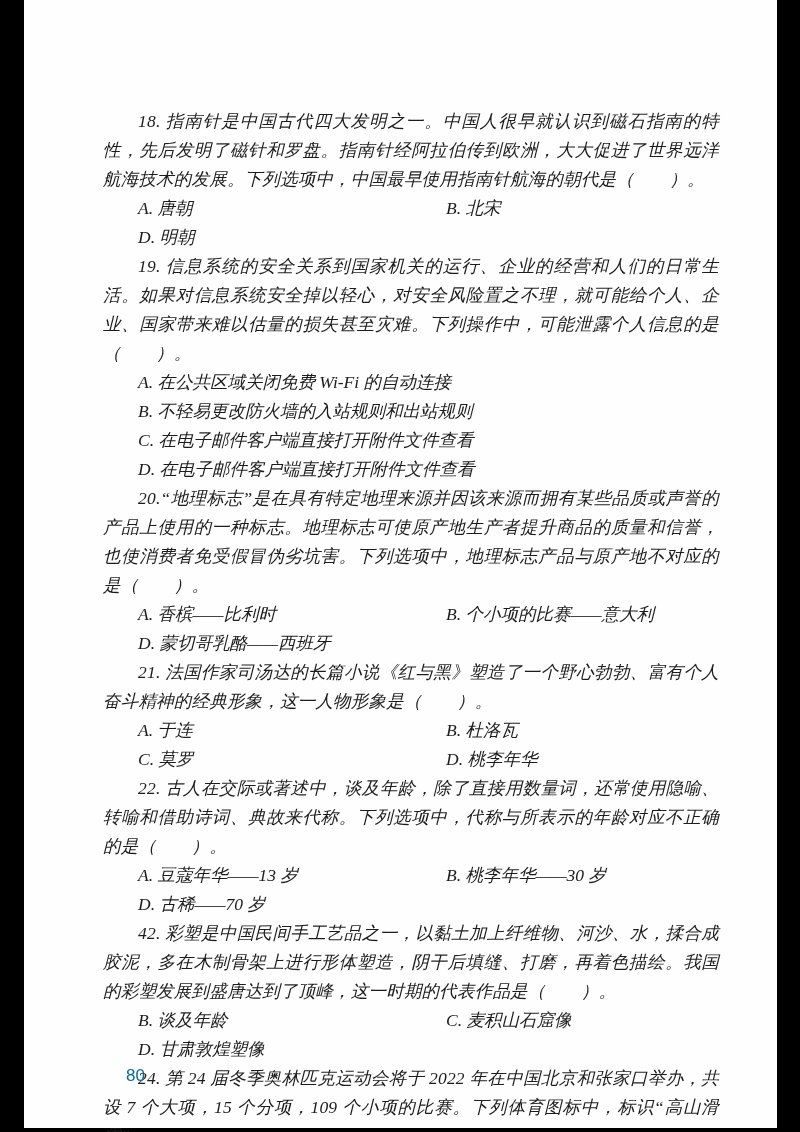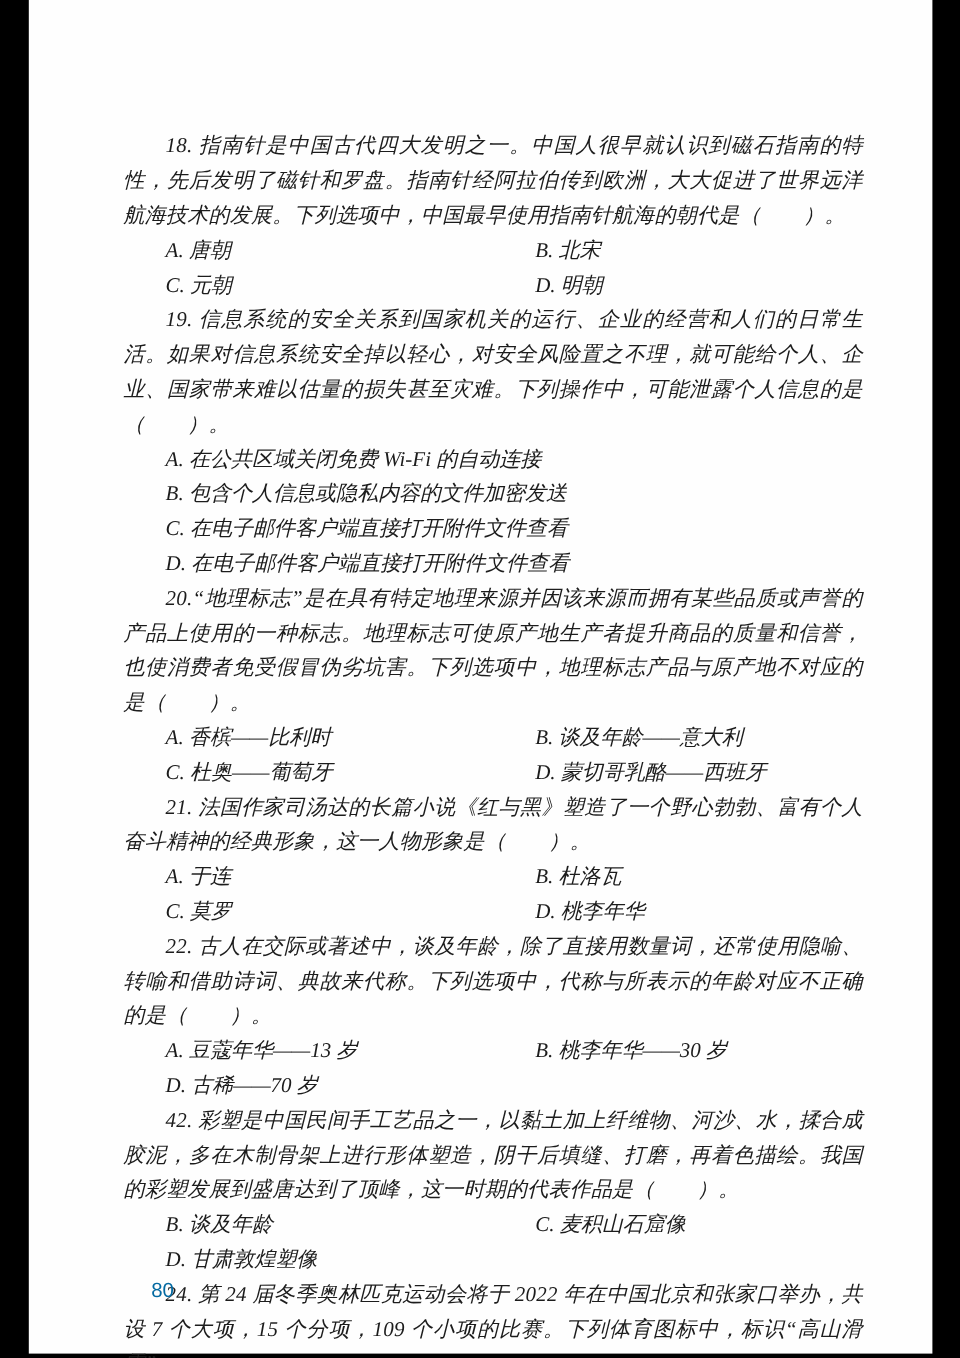--- a/index.html
+++ b/index.html
@@ -93,41 +93,39 @@
   <div class="scan-edge-right"></div>
   <div class="scan-edge-bottom"></div>
 
   <div class="content">
 
     <section class="question">
       <p class="stem">18. 指南针是中国古代四大发明之一。中国人很早就认识到磁石指南的特性，先后发明了磁针和罗盘。指南针经阿拉伯传到欧洲，大大促进了世界远洋航海技术的发展。下列选项中，中国最早使用指南针航海的朝代是（　　）。</p>
       <div class="options two-col">
         <span class="opt">A. 唐朝</span>
         <span class="opt">B. 北宋</span>
-        <span class="opt">C. 元朝</span>
         <span class="opt">D. 明朝</span>
       </div>
     </section>
 
     <section class="question">
       <p class="stem">19. 信息系统的安全关系到国家机关的运行、企业的经营和人们的日常生活。如果对信息系统安全掉以轻心，对安全风险置之不理，就可能给个人、企业、国家带来难以估量的损失甚至灾难。下列操作中，可能泄露个人信息的是（　　）。</p>
       <div class="options one-col">
         <span class="opt">A. 在公共区域关闭免费 Wi-Fi 的自动连接</span>
-        <span class="opt">B. 包含个人信息或隐私内容的文件加密发送</span>
+        <span class="opt">B. 不轻易更改防火墙的入站规则和出站规则</span>
         <span class="opt">C. 在电子邮件客户端直接打开附件文件查看</span>
         <span class="opt">D. 在电子邮件客户端直接打开附件文件查看</span>
       </div>
     </section>
 
     <section class="question">
       <p class="stem">20.“地理标志”是在具有特定地理来源并因该来源而拥有某些品质或声誉的产品上使用的一种标志。地理标志可使原产地生产者提升商品的质量和信誉，也使消费者免受假冒伪劣坑害。下列选项中，地理标志产品与原产地不对应的是（　　）。</p>
       <div class="options two-col">
         <span class="opt">A. 香槟——比利时</span>
-        <span class="opt">B. 谈及年龄——意大利</span>
-        <span class="opt">C. 杜奥——葡萄牙</span>
+        <span class="opt">B. 个小项的比赛——意大利</span>
         <span class="opt">D. 蒙切哥乳酪——西班牙</span>
       </div>
     </section>
 
     <section class="question">
       <p class="stem">21. 法国作家司汤达的长篇小说《红与黑》塑造了一个野心勃勃、富有个人奋斗精神的经典形象，这一人物形象是（　　）。</p>
       <div class="options two-col">
         <span class="opt">A. 于连</span>
         <span class="opt">B. 杜洛瓦</span>
         <span class="opt">C. 莫罗</span>

